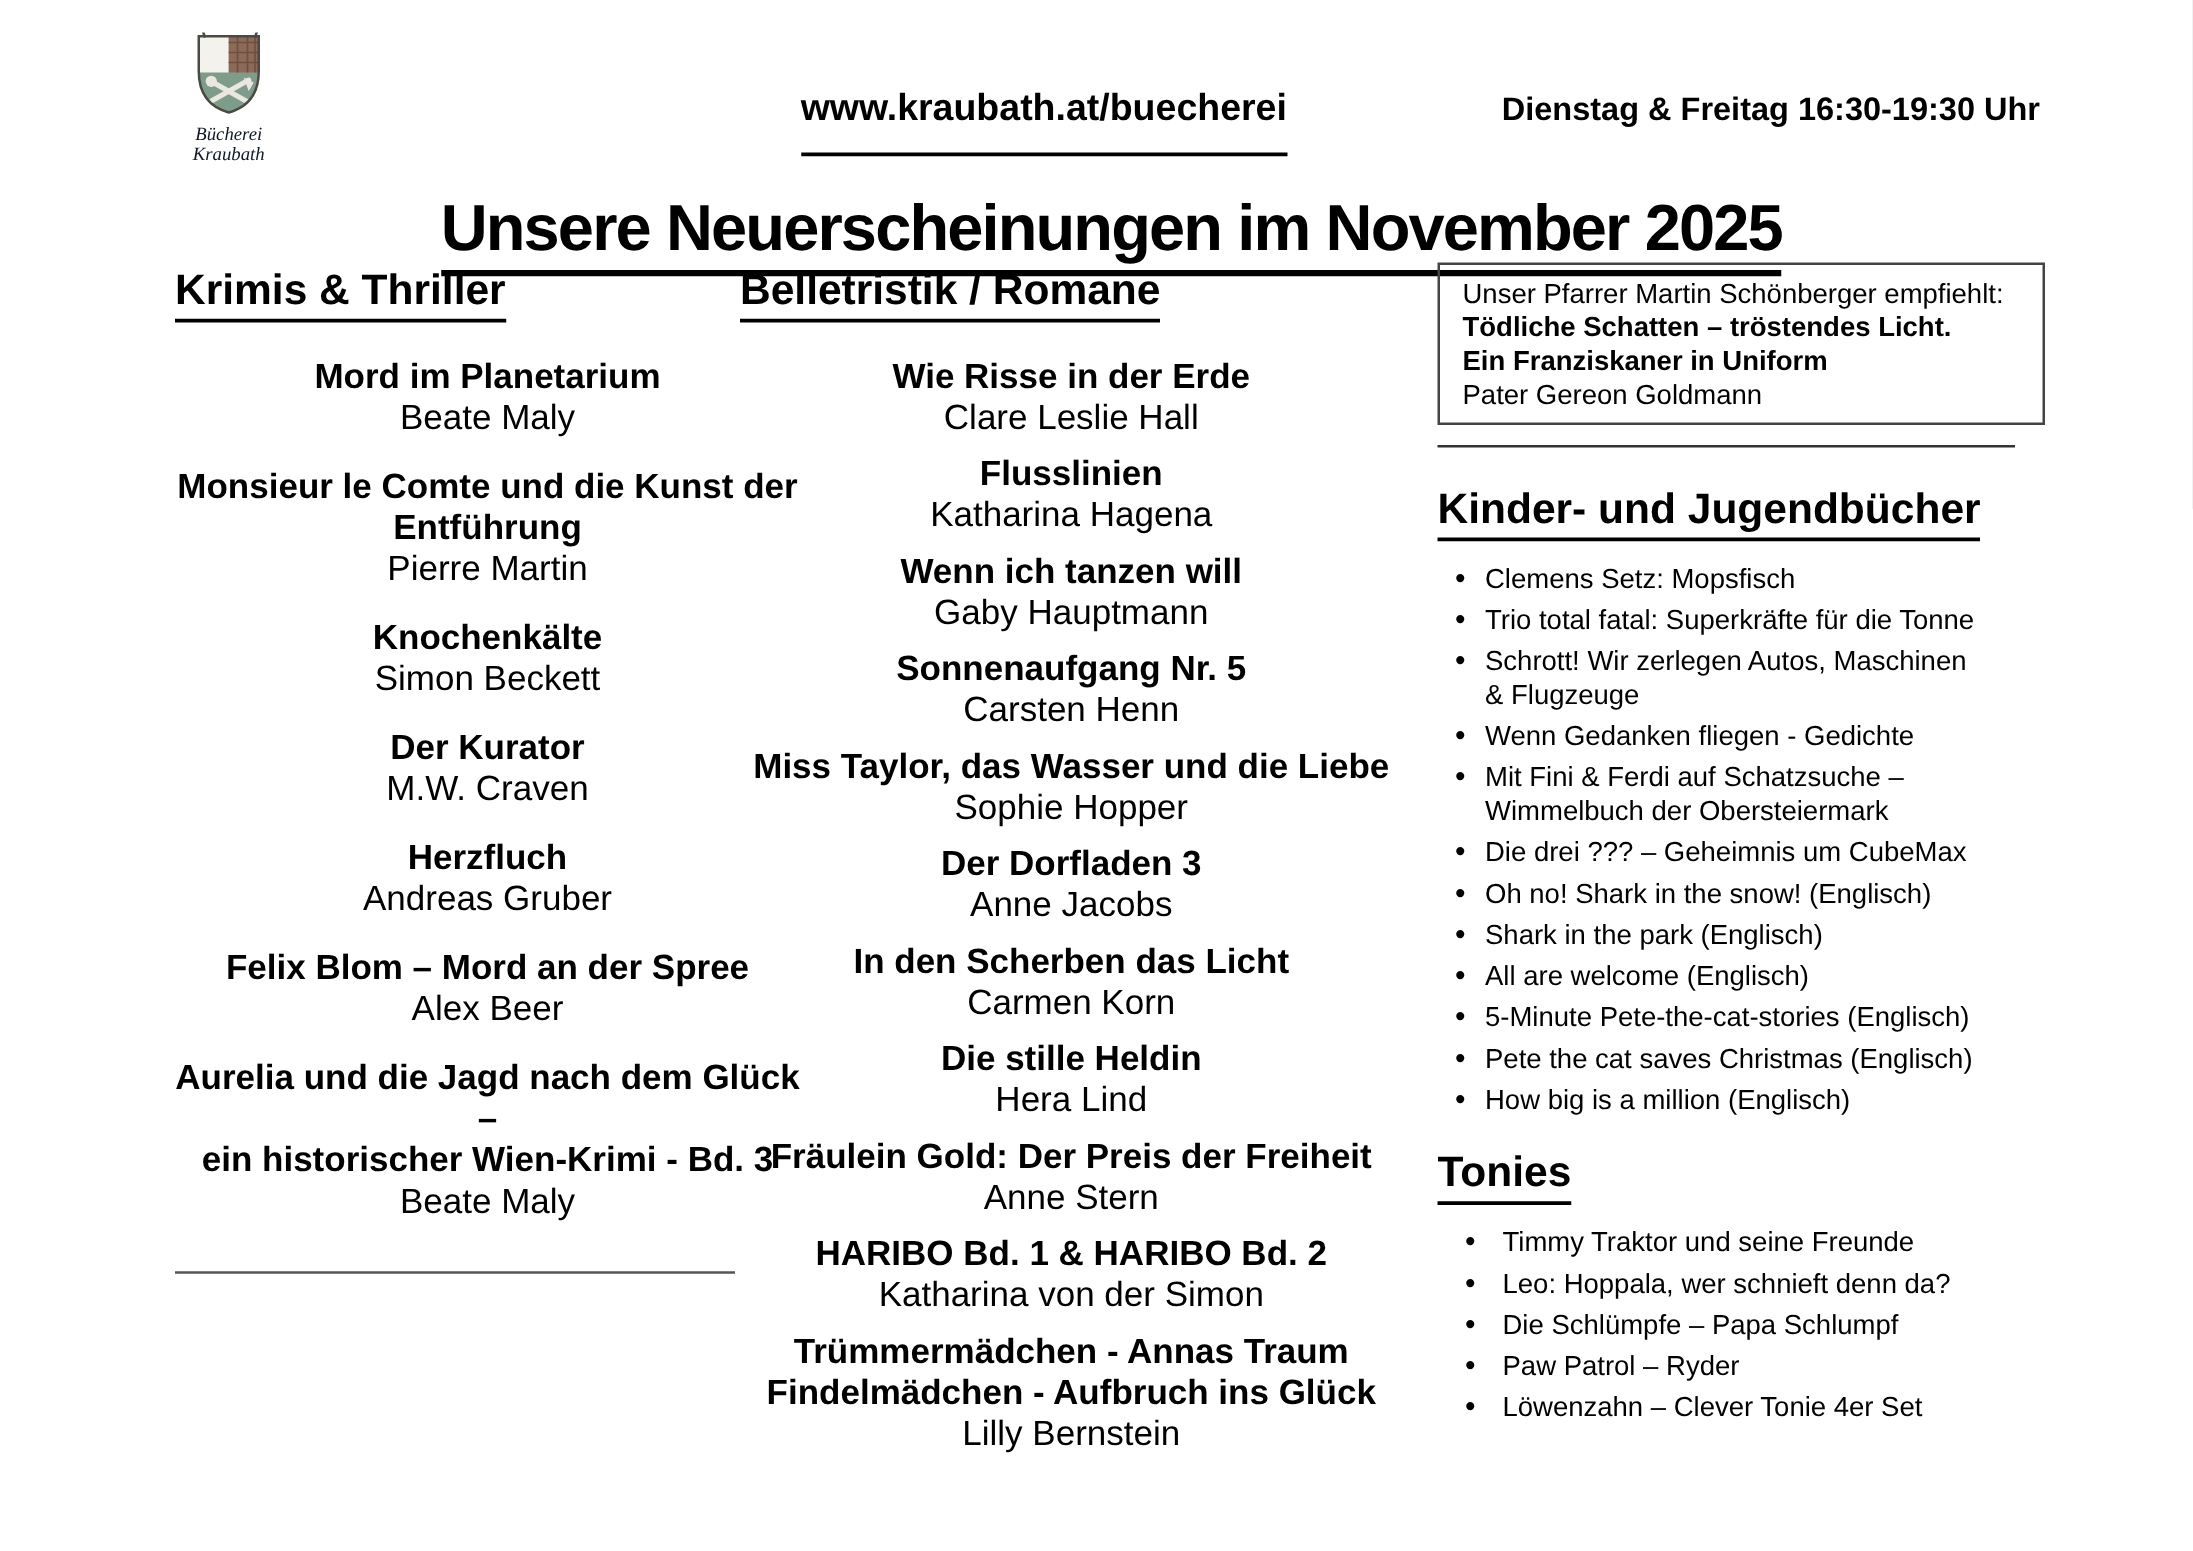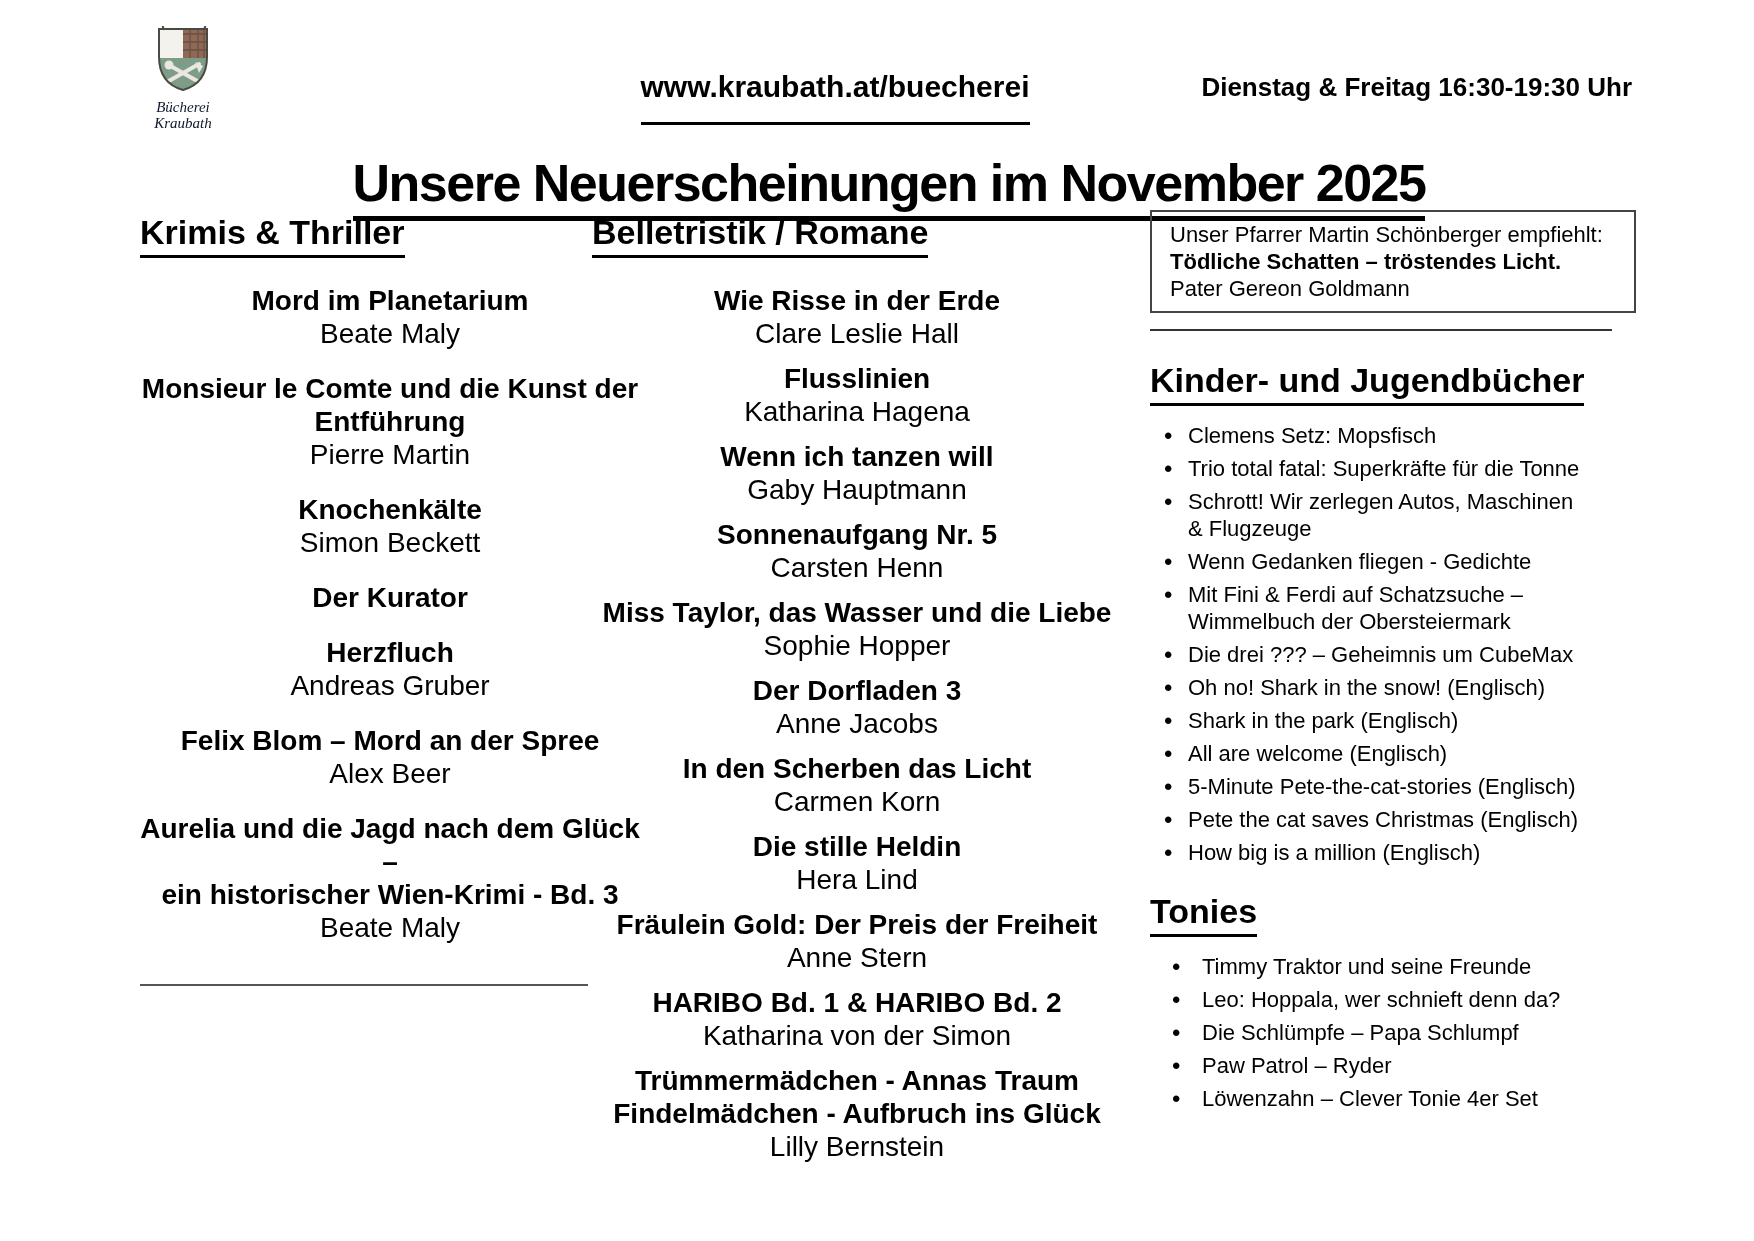--- a/index.html
+++ b/index.html
@@ -100,20 +100,21 @@
       <p class="bt">Monsieur le Comte und die Kunst der
 Entführung</p>
       <p class="ba">Pierre Martin</p>
     </div>
     <div class="book">
       <p class="bt">Knochenkälte</p>
       <p class="ba">Simon Beckett</p>
     </div>
     <div class="book">
       <p class="bt">Der Kurator</p>
+      <p class="ba">M.W. Craven</p>
     </div>
     <div class="book">
       <p class="bt">Herzfluch</p>
       <p class="ba">Andreas Gruber</p>
     </div>
     <div class="book">
       <p class="bt">Felix Blom – Mord an der Spree</p>
       <p class="ba">Alex Beer</p>
     </div>
     <div class="book">
@@ -173,20 +174,21 @@
 Findelmädchen - Aufbruch ins Glück</p>
       <p class="ba">Lilly Bernstein</p>
     </div>
   </div>
 
   <div class="col" id="col-right">
 
     <div class="reco-box">
       <p class="reco-intro">Unser Pfarrer Martin Schönberger empfiehlt:</p>
       <p class="reco-title">Tödliche Schatten – tröstendes Licht.</p>
+      <p class="reco-title">Ein Franziskaner in Uniform</p>
       <p class="reco-author">Pater Gereon Goldmann</p>
     </div>
 
     <hr class="rule-right">
 
     <h2 class="sec-head">
       <span>Kinder- und Jugendbücher</span>
     </h2>
     <ul class="blist">
       <li>

